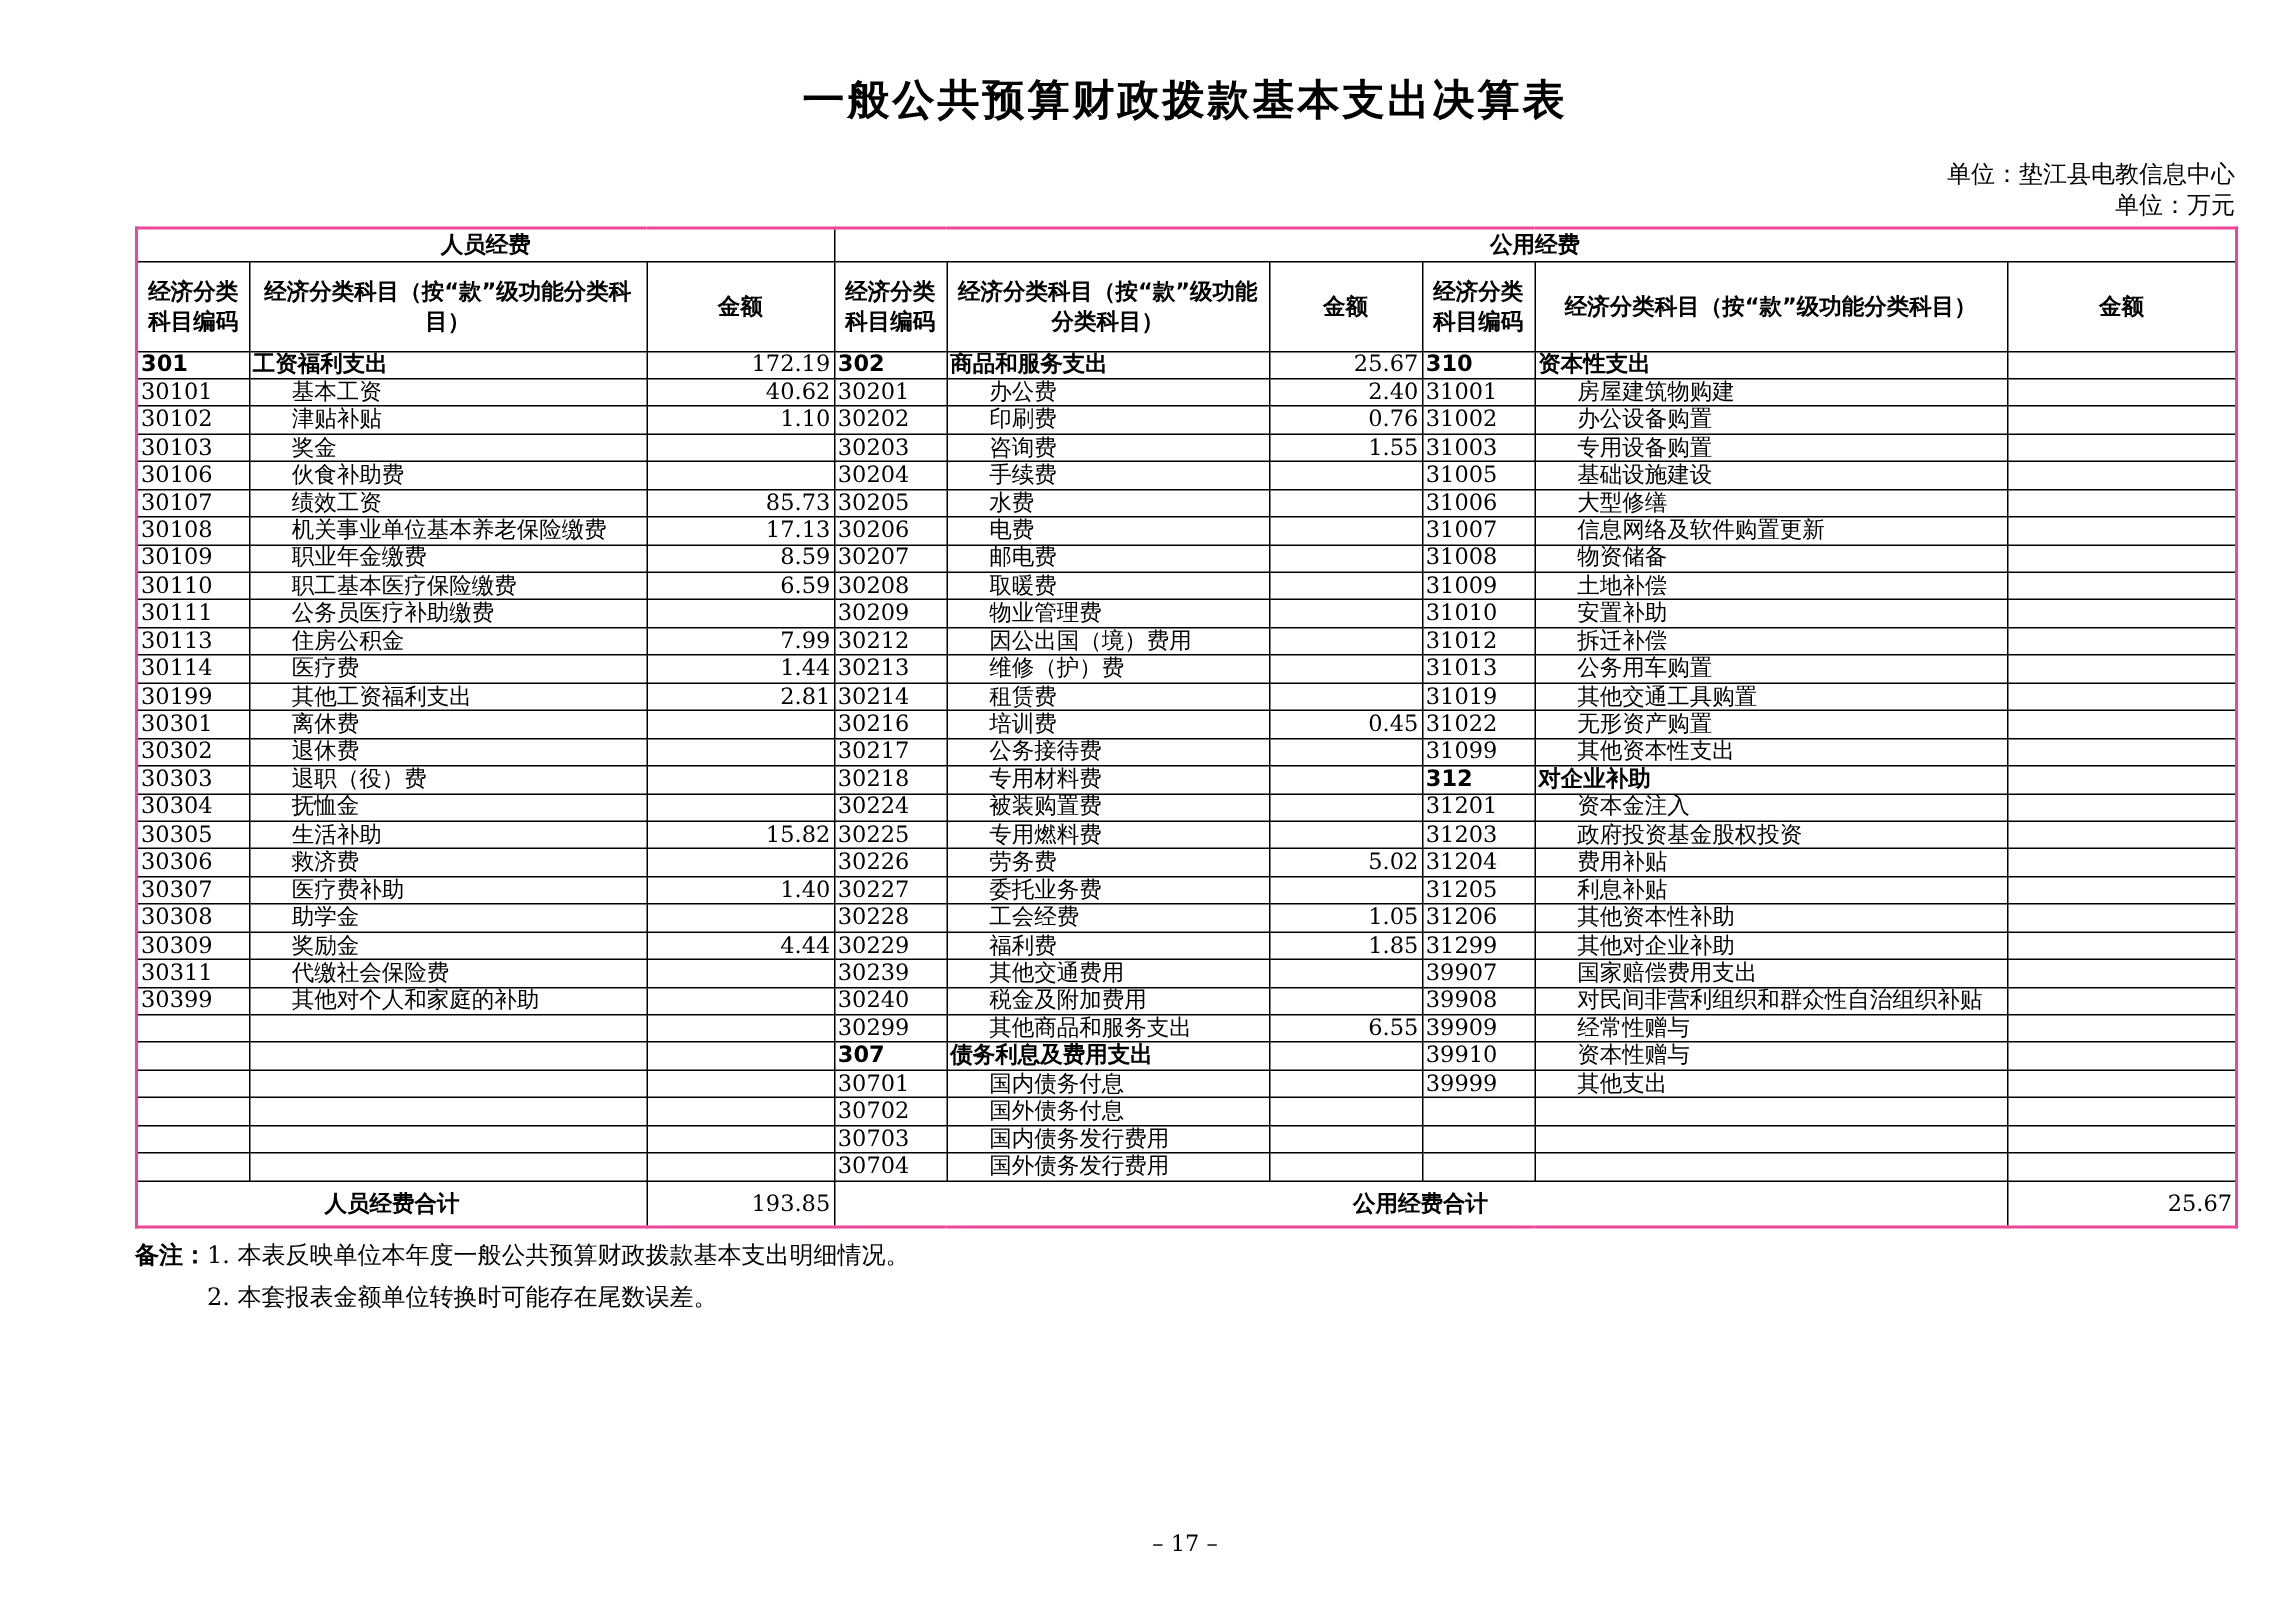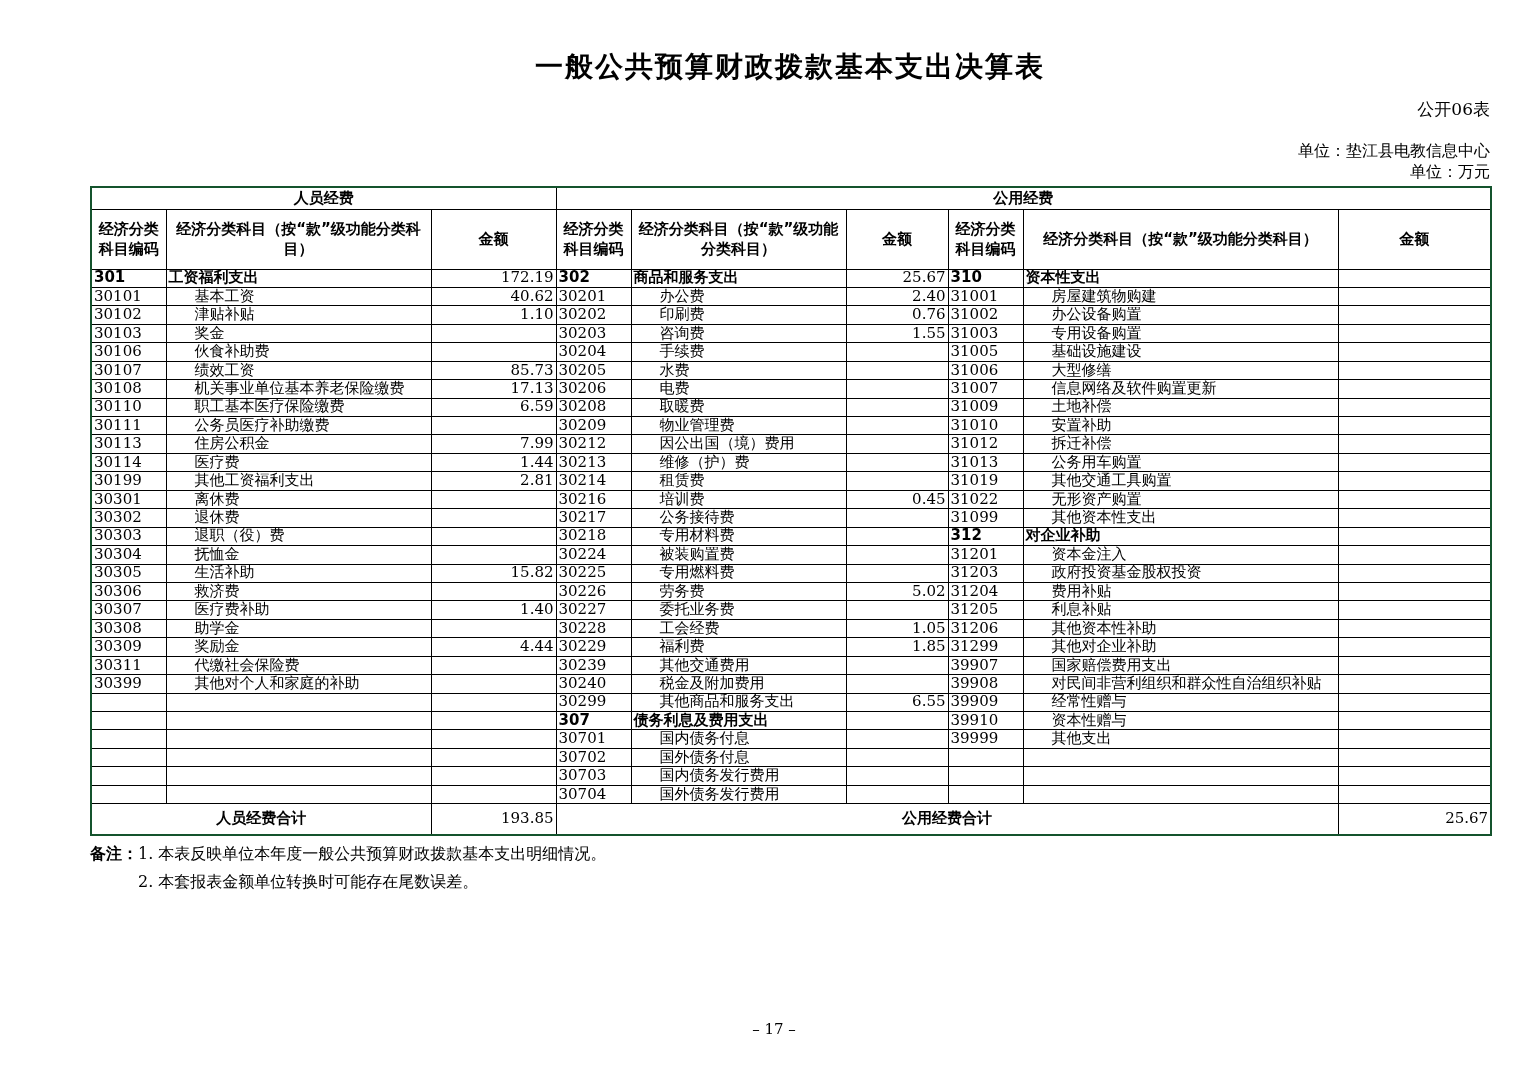--- a/index.html
+++ b/index.html
@@ -29,21 +29,21 @@
     align-items: flex-end;
     font-size: 16px;
     margin-top: 20px;
     padding-bottom: 3px;
     flex-direction: column;
   }
   table.main {
     border-collapse: collapse;
     table-layout: fixed;
     width: 1400px;
-    border: 2px solid #14532d;
+    border: 2px solid #ec4899;
   }
   table.main th, table.main td {
     border: 1px solid #000;
     padding: 0 2px;
     overflow: hidden;
   }
   th.group {
     height: 22px;
     font-size: 15px;
     font-weight: bold;
@@ -86,33 +86,32 @@
     display: flex;
     margin-top: 8px;
     font-size: 16px;
     line-height: 1.2;
   }
   .notes .note-label { white-space: nowrap; font-family: "DejaVu Sans", "Liberation Sans", sans-serif; font-weight: bold; }
   .notes .items > div { margin-bottom: 9px; }
   .page-num {
     position: absolute;
     top: 1020px;
-    left: 74px;
+    left: 90px;
     width: 1400px;
     text-align: center;
     font-size: 15px;
   }
 </style>
 </head>
 <body>
 
 <div class="page">
   <div class="content">
     <div class="title">一般公共预算财政拨款基本支出决算表</div>
-    <div class="doc-label">公开06表</div>
     <div class="unit-row">
       <span>单位：垫江县电教信息中心</span>
       <span>单位：万元</span>
     </div>
 
     <table class="main">
       <colgroup>
         <col style="width:75px">
           <col style="width:265px">
           <col style="width:125px">
@@ -212,20 +211,31 @@
             <td class="cell name sub-item">机关事业单位基本养老保险缴费</td>
             <td class="cell amt">17.13</td>
             <td class="cell code">30206</td>
             <td class="cell name sub-item">电费</td>
             <td class="cell amt"></td>
             <td class="cell code">31007</td>
             <td class="cell name sub-item">信息网络及软件购置更新</td>
             <td class="cell amt"></td>
           </tr>
           <tr>
+            <td class="cell code">30109</td>
+            <td class="cell name sub-item">职业年金缴费</td>
+            <td class="cell amt">8.59</td>
+            <td class="cell code">30207</td>
+            <td class="cell name sub-item">邮电费</td>
+            <td class="cell amt"></td>
+            <td class="cell code">31008</td>
+            <td class="cell name sub-item">物资储备</td>
+            <td class="cell amt"></td>
+          </tr>
+          <tr>
             <td class="cell code">30110</td>
             <td class="cell name sub-item">职工基本医疗保险缴费</td>
             <td class="cell amt">6.59</td>
             <td class="cell code">30208</td>
             <td class="cell name sub-item">取暖费</td>
             <td class="cell amt"></td>
             <td class="cell code">31009</td>
             <td class="cell name sub-item">土地补偿</td>
             <td class="cell amt"></td>
           </tr>

